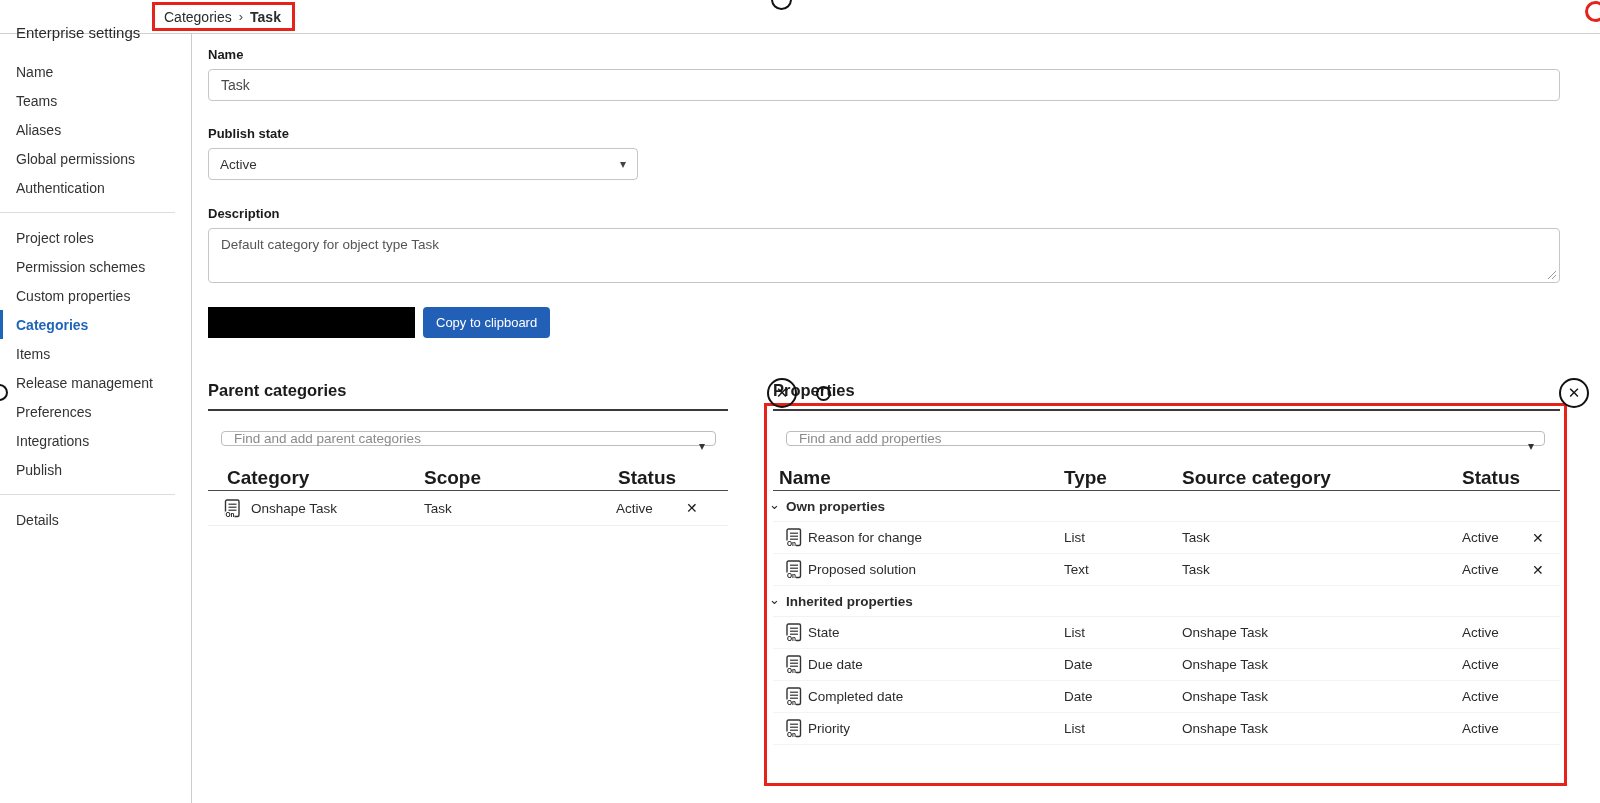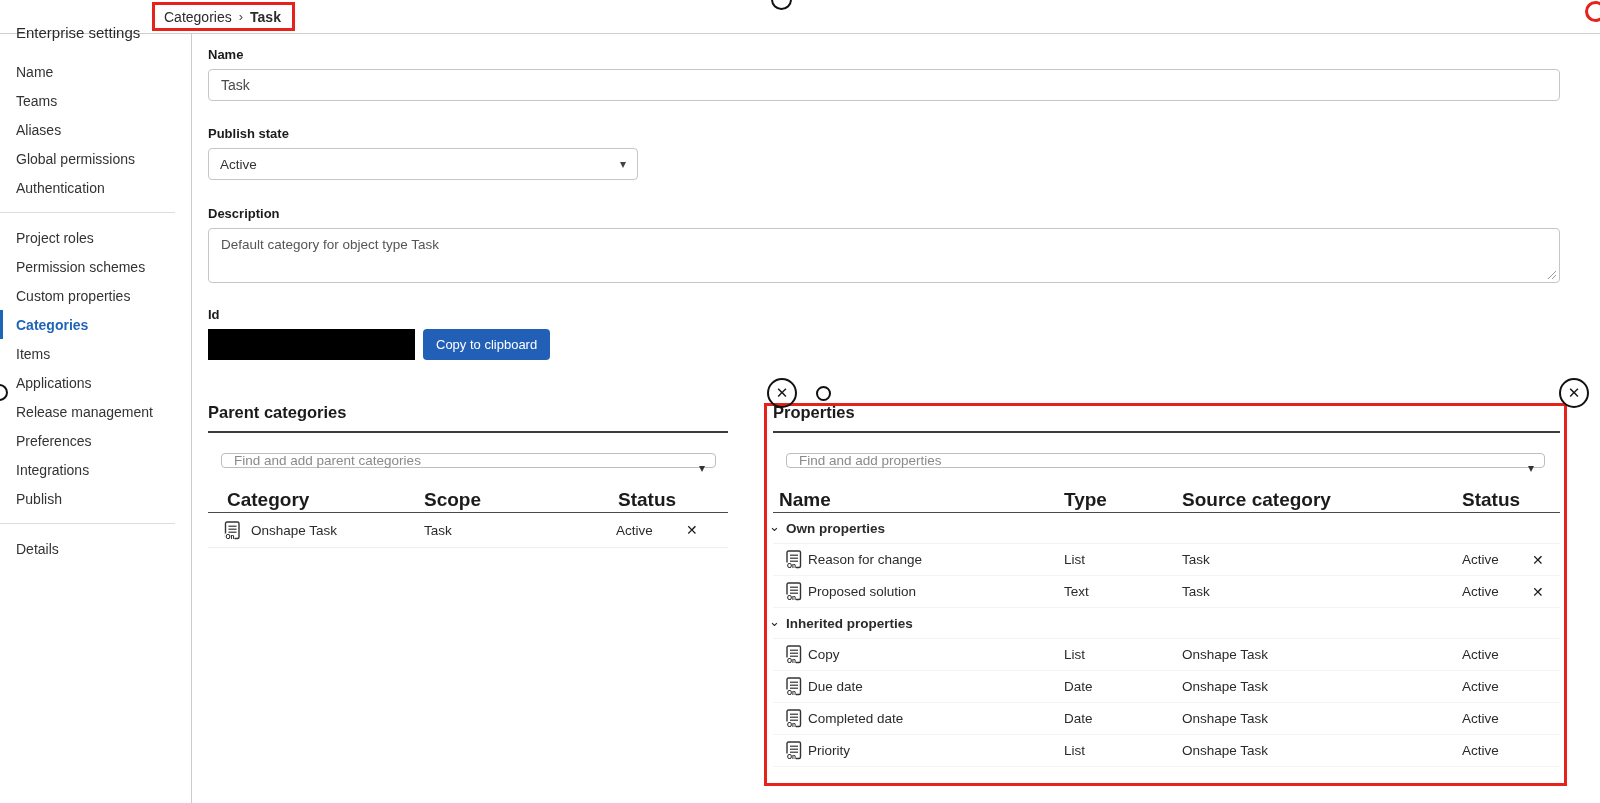--- a/index.html
+++ b/index.html
@@ -96,21 +96,20 @@
     <div class="side-item">Teams</div>
     <div class="side-item">Aliases</div>
     <div class="side-item">Global permissions</div>
     <div class="side-item">Authentication</div>
     <div class="side-divider"></div>
     <div class="side-item">Project roles</div>
     <div class="side-item">Permission schemes</div>
     <div class="side-item">Custom properties</div>
     <div class="side-item active">Categories</div>
     <div class="side-item">Items</div>
-    <div class="side-item">Applications</div>
     <div class="side-item">Release management</div>
     <div class="side-item">Preferences</div>
     <div class="side-item">Integrations</div>
     <div class="side-item">Publish</div>
     <div class="side-divider"></div>
     <div class="side-item">Details</div>
   </div>
 
   <div class="main">
 
@@ -131,21 +130,20 @@
 
     <div class="field-desc">
       <div class="label">Description</div>
       <div class="textarea">
         <span>Default category for object type Task</span>
         <span class="resize-corner"></span>
       </div>
     </div>
 
     <div>
-      <div class="label">Id</div>
       <div class="id-row">
         <div class="id-redacted"></div>
         <button class="copy-btn">Copy to clipboard</button>
       </div>
     </div>
 
     <div class="panels">
 
       <div class="panel-left">
         <div class="panel-title">Parent categories</div>
@@ -242,21 +240,21 @@
           <span class="row-icon">
             <svg width="16" height="19" viewBox="0 0 16 19">
                 <rect x="1" y="1" width="13.5" height="16.5" rx="1.5" fill="#fff" stroke="#333" stroke-width="1.4"></rect>
                 <line x1="4" y1="5.2" x2="12" y2="5.2" stroke="#333" stroke-width="1.2"></line>
                 <line x1="4" y1="8.2" x2="12" y2="8.2" stroke="#333" stroke-width="1.2"></line>
                 <line x1="4" y1="11.2" x2="12" y2="11.2" stroke="#333" stroke-width="1.2"></line>
                 <rect x="0" y="12.5" width="10" height="6.5" fill="#fff"></rect>
                 <text x="1" y="18" font-size="6.5" font-weight="bold" fill="#111">On</text>
               </svg>
           </span>
-          <span class="cell">Copy</span>
+          <span class="cell">State</span>
           <span class="cell">List</span>
           <span class="cell">Onshape Task</span>
           <span class="cell">Active</span>
           <span></span>
         </div>
 
         <div class="prop-row">
           <span class="row-icon">
             <svg width="16" height="19" viewBox="0 0 16 19">
                 <rect x="1" y="1" width="13.5" height="16.5" rx="1.5" fill="#fff" stroke="#333" stroke-width="1.4"></rect>

